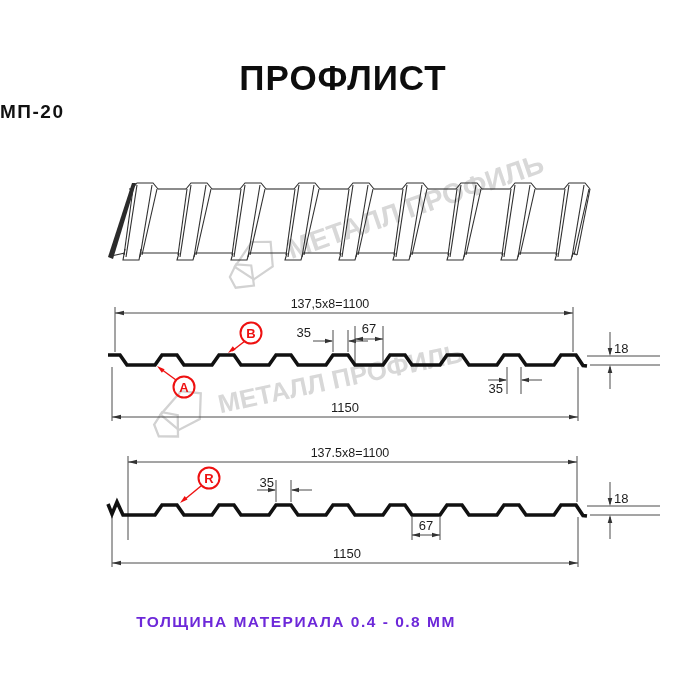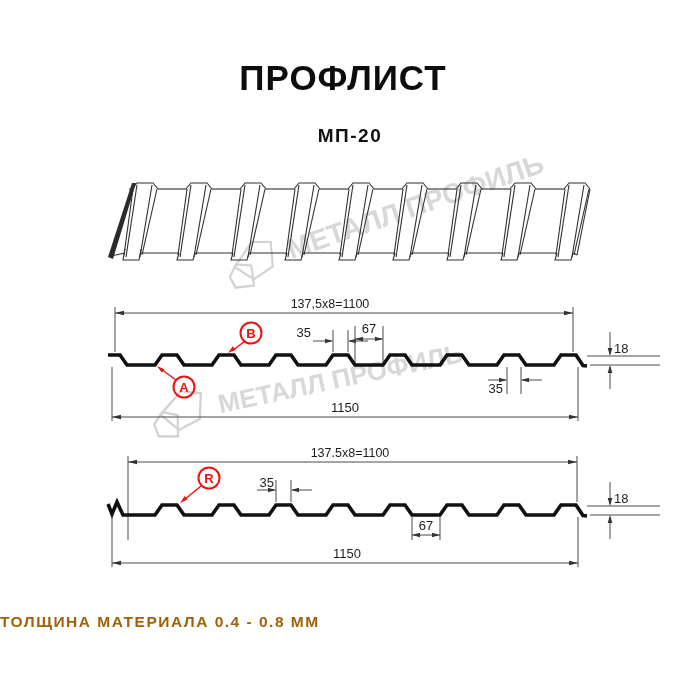--- a/index.html
+++ b/index.html
@@ -5,26 +5,26 @@
   html,body{margin:0;padding:0;}
   body{
     width:700px;height:700px;position:relative;background:#ffffff;
     font-family:"Liberation Sans", sans-serif;overflow:hidden;
   }
   .title{
     position:absolute;left:0;top:58px;width:686px;text-align:center;
     font-size:35px;font-weight:900;letter-spacing:1px;color:#0d0d0d;
   }
   .subtitle{
-    position:absolute;left:0;top:101px;width:700px;text-align:center;
-    font-size:19px;font-weight:700;letter-spacing:1.5px;color:#111;margin-top:24px;
+    position:absolute;left:0;top:101px;width:700px;text-align:left;
+    font-size:19px;font-weight:700;letter-spacing:1.5px;color:#111;
   }
   .footer{
-    position:absolute;left:0;top:613px;width:592px;
-    font-size:15.5px;font-weight:700;letter-spacing:1.5px;color:#a16207;
+    position:absolute;left:0;top:613px;width:592px;text-align:center;
+    font-size:15.5px;font-weight:700;letter-spacing:1.5px;color:#6d28d9;
   }
   .wm{
     position:absolute;display:flex;align-items:center;gap:10px;
     color:#d8d8d8;font-weight:700;white-space:nowrap;pointer-events:none;
   }
   .wm1{left:226px;top:248px;transform:rotate(-19deg);transform-origin:0 50%;font-size:28px;}
   .wm2{left:150px;top:394px;transform:rotate(-12deg);transform-origin:0 50%;font-size:26px;}
   svg{position:absolute;}
   .sheet3d{left:105px;top:175px;}
   .diag1{left:100px;top:290px;}

